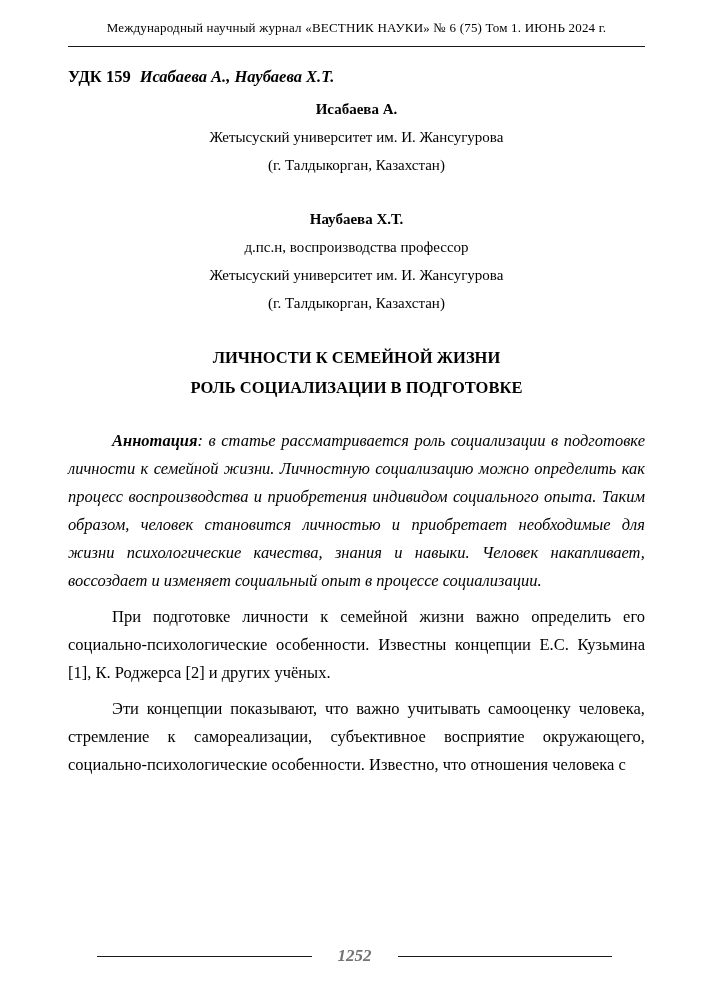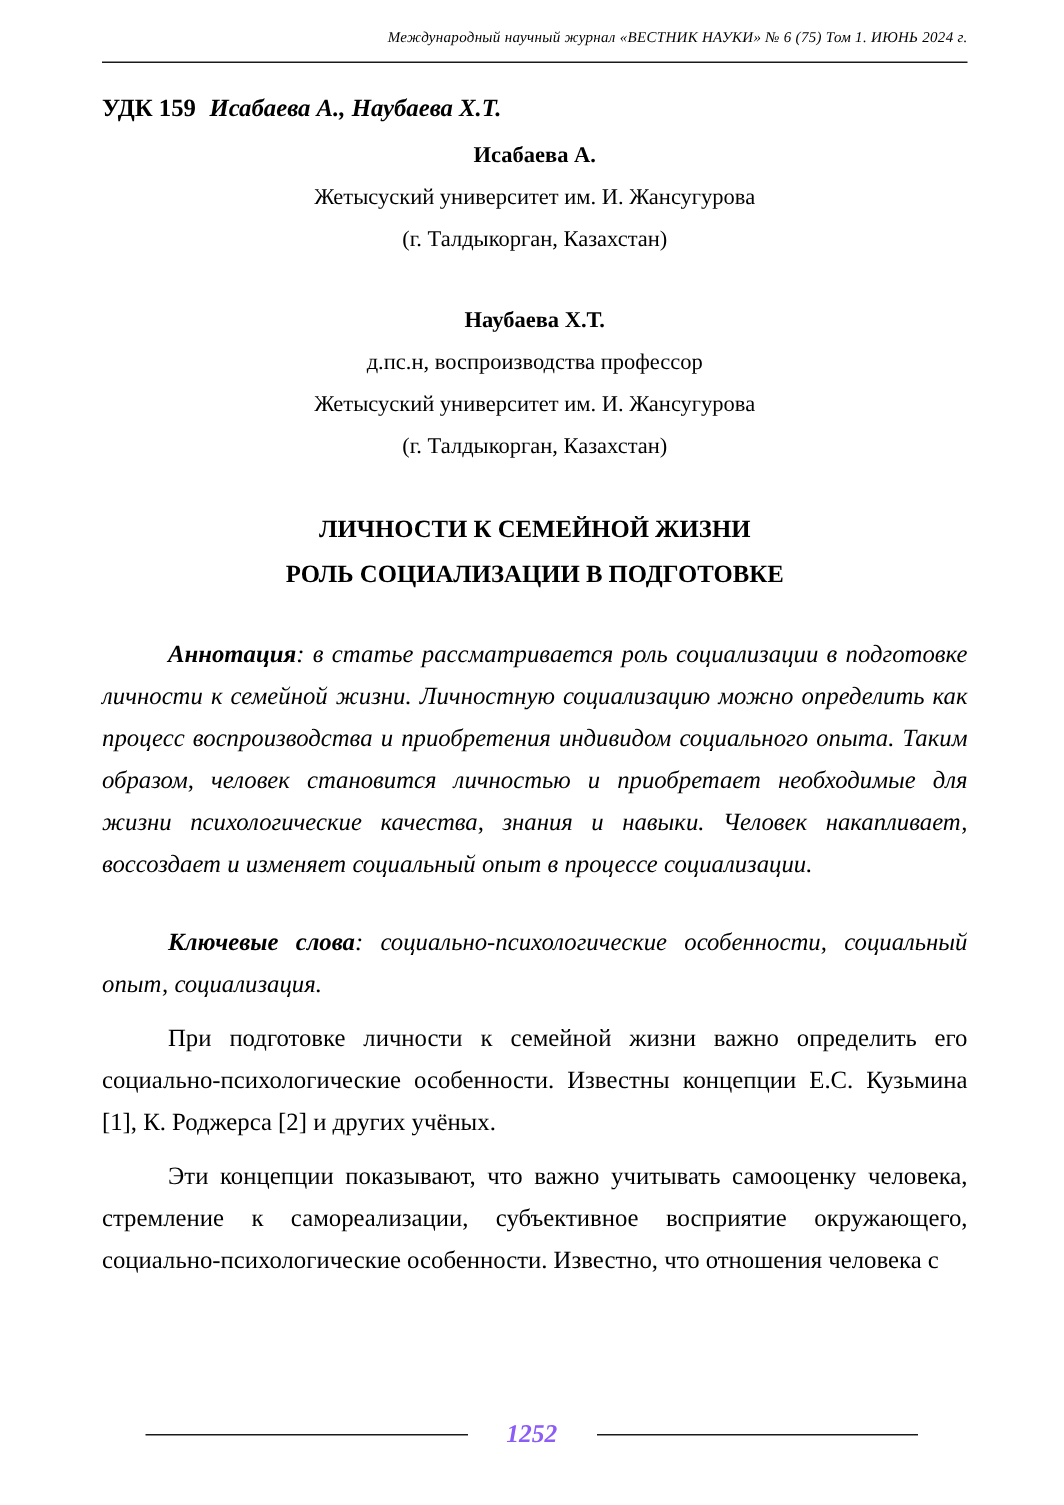--- a/index.html
+++ b/index.html
@@ -10,23 +10,22 @@
     font-family: "Liberation Serif", "DejaVu Serif", serif;
     position: relative;
     overflow: hidden;
   }
   .content {
     margin: 0 64px 0 68px;
   }
   
   .journal-header {
     padding-top: 20px;
-    text-align: right;
-    font-style: italic;
-    font-size: 10px;
+    text-align: center;
+    font-size: 13px;
     letter-spacing: 0.2px;
   }
   .header-rule {
     border: none;
     border-top: 1.2px solid #1a1a1a;
     margin: 10px 0 0 0;
   }
   
   .udc-line {
     margin-top: 16px;
@@ -113,25 +112,24 @@
     <div>(г. Талдыкорган, Казахстан)</div>
   </div>
 
   <h1 class="article-title">
     <div>ЛИЧНОСТИ К СЕМЕЙНОЙ ЖИЗНИ</div>
     <div>РОЛЬ СОЦИАЛИЗАЦИИ В ПОДГОТОВКЕ</div>
   </h1>
 
   <p class="para italic"><span class="label">Аннотация</span><span>: в статье рассматривается роль социализации в подготовке личности к семейной жизни. Личностную социализацию можно определить как процесс воспроизводства и приобретения индивидом социального опыта. Таким образом, человек становится личностью и приобретает необходимые для жизни психологические качества, знания и навыки. Человек накапливает, воссоздает и изменяет социальный опыт в процессе социализации.</span></p>
 
-  <p class="para italic"><span class="label">Ключевые слова</span><span>: социально-психологические особенности, социальный опыт, социализация.</span></p>
 
   <p class="para tight">При подготовке личности к семейной жизни важно определить его социально-психологические особенности. Известны концепции Е.С. Кузьмина [1], К. Роджерса [2] и других учёных.</p>
 
   <p class="para tight">Эти концепции показывают, что важно учитывать самооценку человека, стремление к самореализации, субъективное восприятие окружающего, социально-психологические особенности. Известно, что отношения человека с</p>
 
 </div>
 
 <div class="page-footer">
   <div class="footer-line"></div>
-  <div class="page-number" style="color: #8b5cf6; text-align: center;">1252</div>
+  <div class="page-number" style="color: #737373; text-align: center;">1252</div>
   <div class="footer-line"></div>
 </div>
 
 </body></html>

